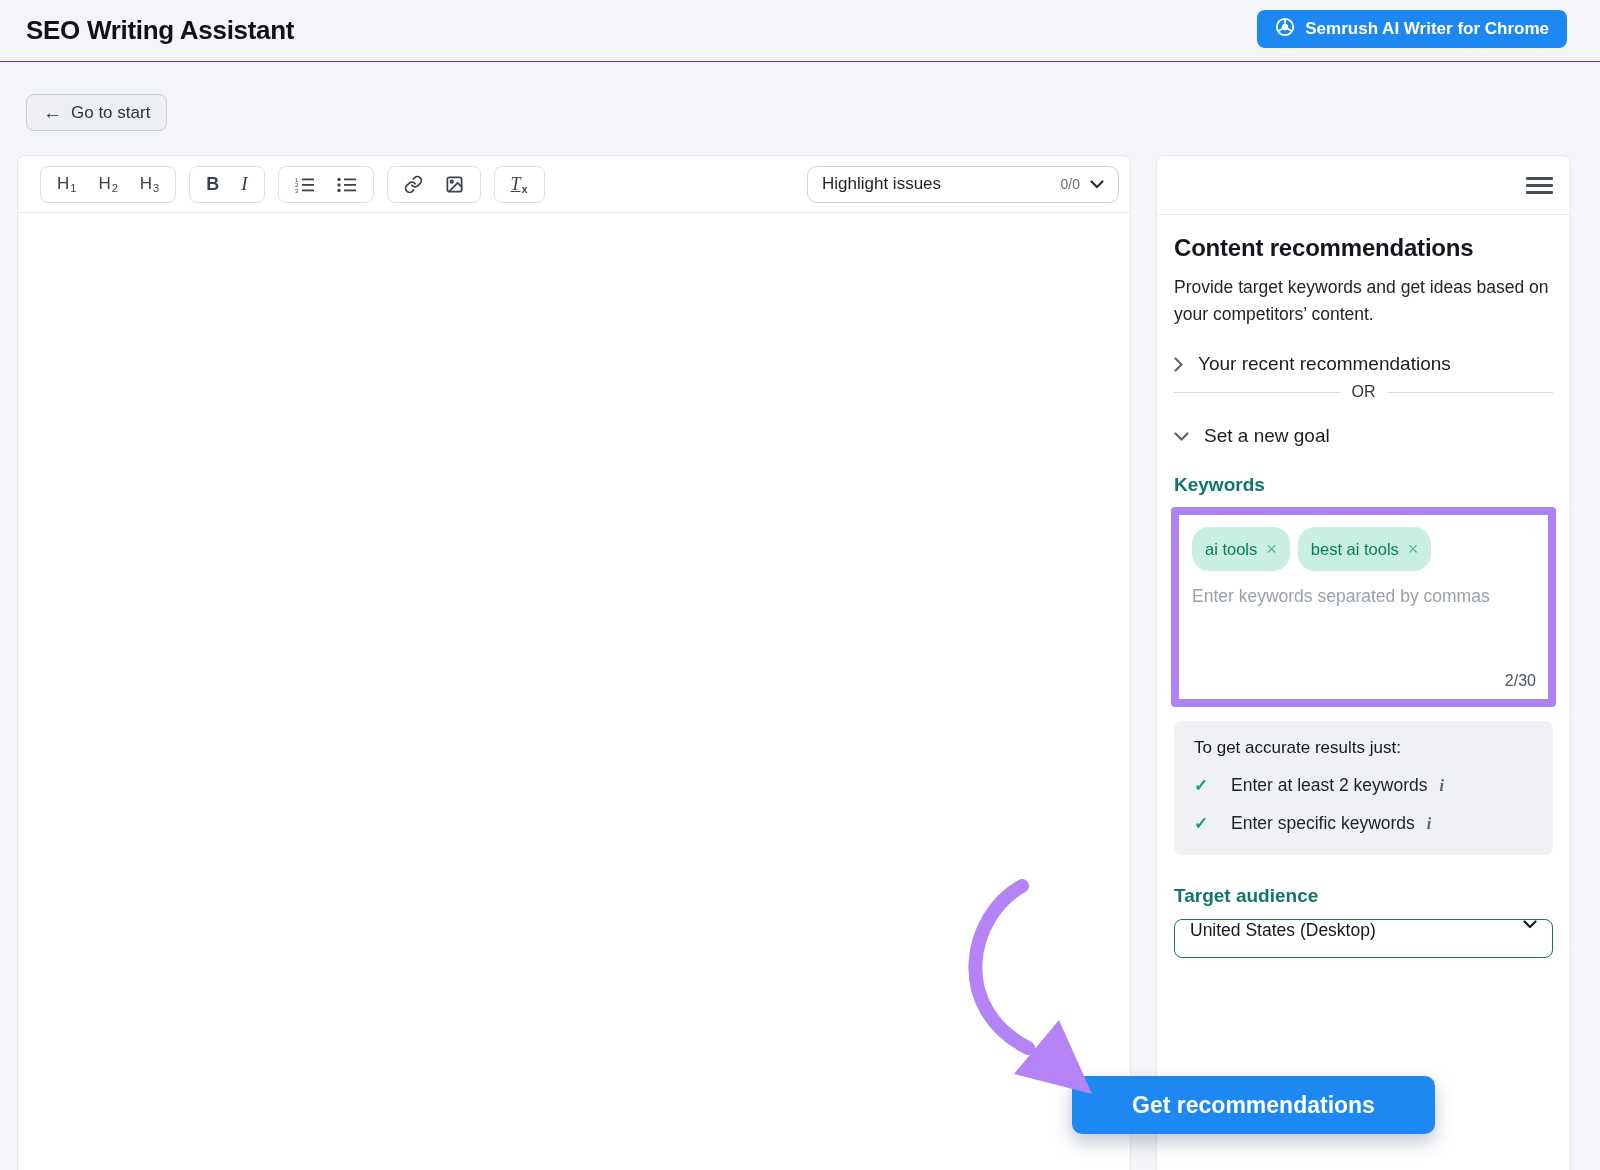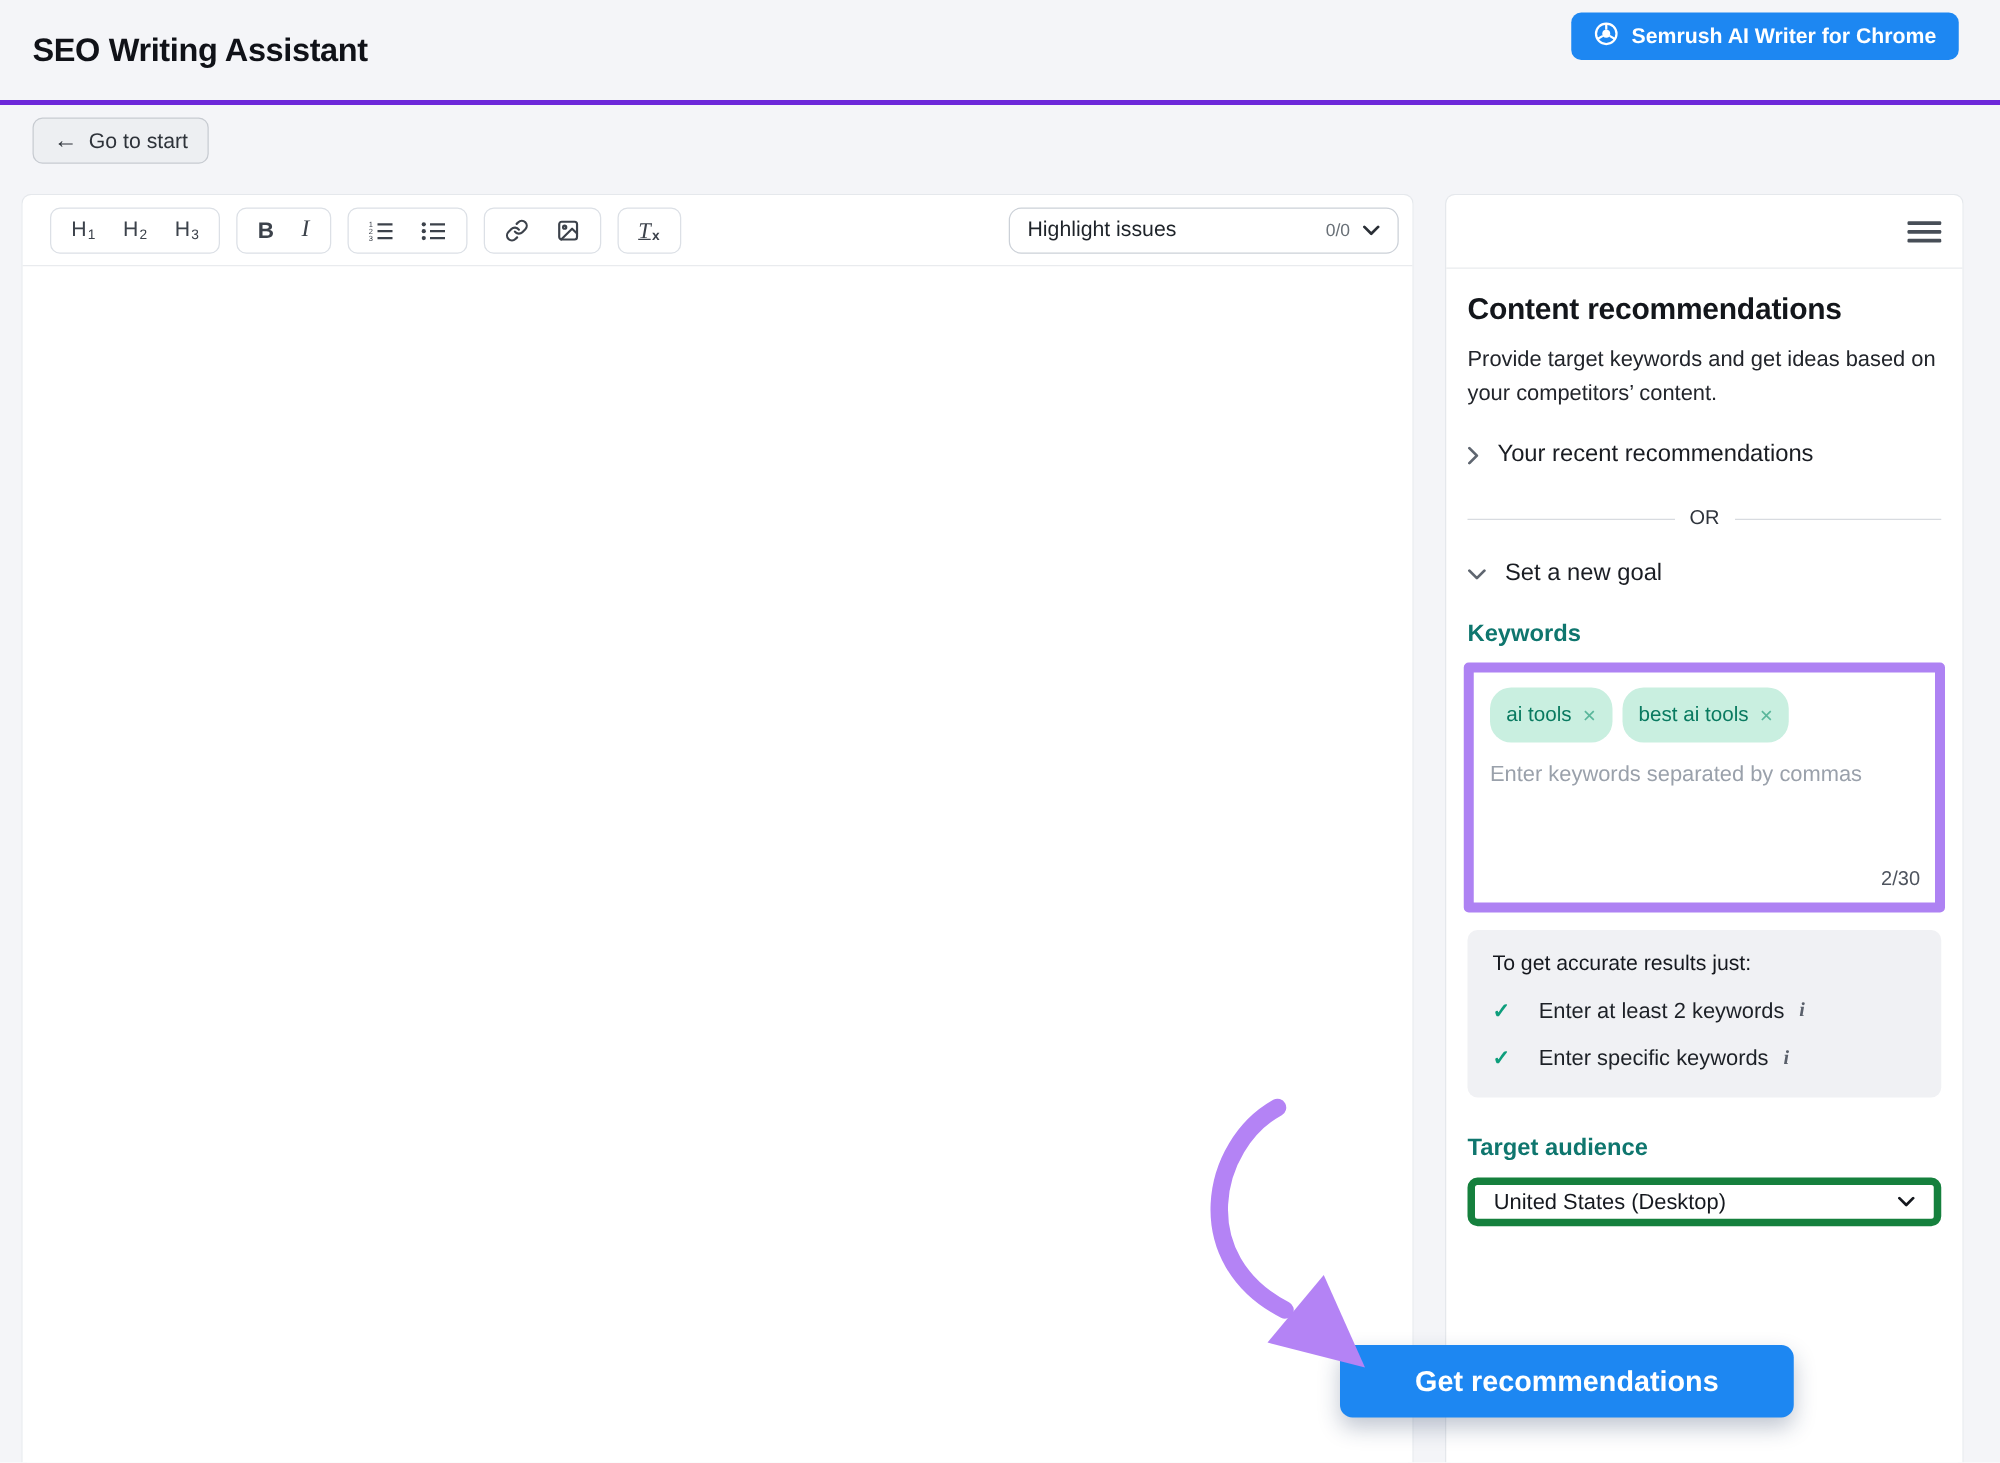--- a/index.html
+++ b/index.html
@@ -6,22 +6,22 @@
   html,body { width:1600px; height:1170px; }
   body {
     font-family: "Liberation Sans", sans-serif;
     background:#f4f5f8;
     position:relative;
     overflow:hidden;
     color:#1a1d23;
   }
   
   .app-header{
-    position:absolute; top:0; left:0; width:1600px; height:84px;
-    border-bottom:4px solid #6d28d9;
+    position:absolute; top:0; left:0; width:1600px; height:62px;
+    border-bottom:1px solid #6d28d9;
     display:flex; align-items:center; padding:0 26px;
   }
   .page-title{ font-size:26px; font-weight:700; color:#101218; letter-spacing:-0.3px; }
   .chrome-btn{
     position:absolute; right:33px; top:10px; height:38px;
     background:#1d87f2; border:none; border-radius:8px;
     display:flex; align-items:center; gap:10px; padding:0 18px;
     color:#fff; font-size:17px; font-weight:700; cursor:pointer;
     font-family:"Liberation Sans", sans-serif;
   }
@@ -82,21 +82,21 @@
     display:flex; align-items:center; justify-content:flex-end; padding-right:17px;
   }
   .hamburger{ width:27px; cursor:pointer; }
   .hamburger div{ height:3px; background:#474e57; border-radius:1px; margin:4px 0; }
   .sb-content{ padding:0 17px; position:relative; }
   .sb-title{ margin-top:19px; font-size:24px; font-weight:700; color:#13161b; letter-spacing:-0.2px; }
   .sb-desc{ margin-top:12px; font-size:17.5px; line-height:1.55; color:#22252b; }
   .sb-row{ display:flex; align-items:center; gap:15px; font-size:19px; color:#1a1d23; cursor:pointer; }
   .row-recent{ margin-top:25px; }
   .row-goal{ margin-top:24px; }
-  .or-row{ margin-top:31px; display:flex; align-items:center; gap:12px; }
+  .or-row{ margin-top:8px; display:flex; align-items:center; gap:12px; }
   .or-row .line{ flex:1; height:1px; background:#d8dbe0; }
   .or-text{ font-size:16px; color:#2f343c; }
   .sb-label{ margin-top:27px; font-size:19px; font-weight:700; color:#0f766e; }
 
   .kw-box{
     margin:11px -3px 0 -3px; height:200px;
     border:8px solid #ae82f3; border-radius:4px; background:#fff;
     padding:12px 13px; position:relative; cursor:text;
   }
   .tags-row{ display:flex; gap:8px; }
@@ -111,22 +111,22 @@
   .tip-box{ margin-top:14px; background:#f0f1f4; border-radius:8px; padding:17px 20px 21px; }
   .tip-head{ font-size:17px; font-weight:400; color:#15181e; }
   .tip-row{ margin-top:17px; display:flex; align-items:center; font-size:17.5px; color:#1d2127; }
   .tip-row .check{ color:#0e9e7c; font-weight:700; font-size:17px; width:37px; }
   .info-icon{
     font-family:"Liberation Serif", serif; font-style:italic; font-weight:700;
     font-size:16px; color:#595f6a; margin-left:12px; cursor:pointer;
   }
   .ta-label{ margin-top:30px; }
   .ta-select{
-    margin-top:12px; height:39px; border:6px solid #15803d; border-radius:8px;
-    display:flex; align-items:center; padding:0 15px; font-size:17.5px;
+    margin-top:12px; height:39px; border:1px solid #15803d; border-radius:8px;
+    display:flex; padding:0 15px; font-size:17.5px;
     color:#15181e; background:#fff; cursor:pointer;
   }
   .ta-select svg{ margin-left:auto; }
 
   
   .cta-btn{
     position:absolute; left:1072px; top:1076px; width:363px; height:58px;
     background:#1d87f2; border:none; border-radius:10px;
     color:#fff; font-size:23px; font-weight:700; cursor:pointer;
     box-shadow:0 8px 18px rgba(30,50,90,.28); z-index:5;

